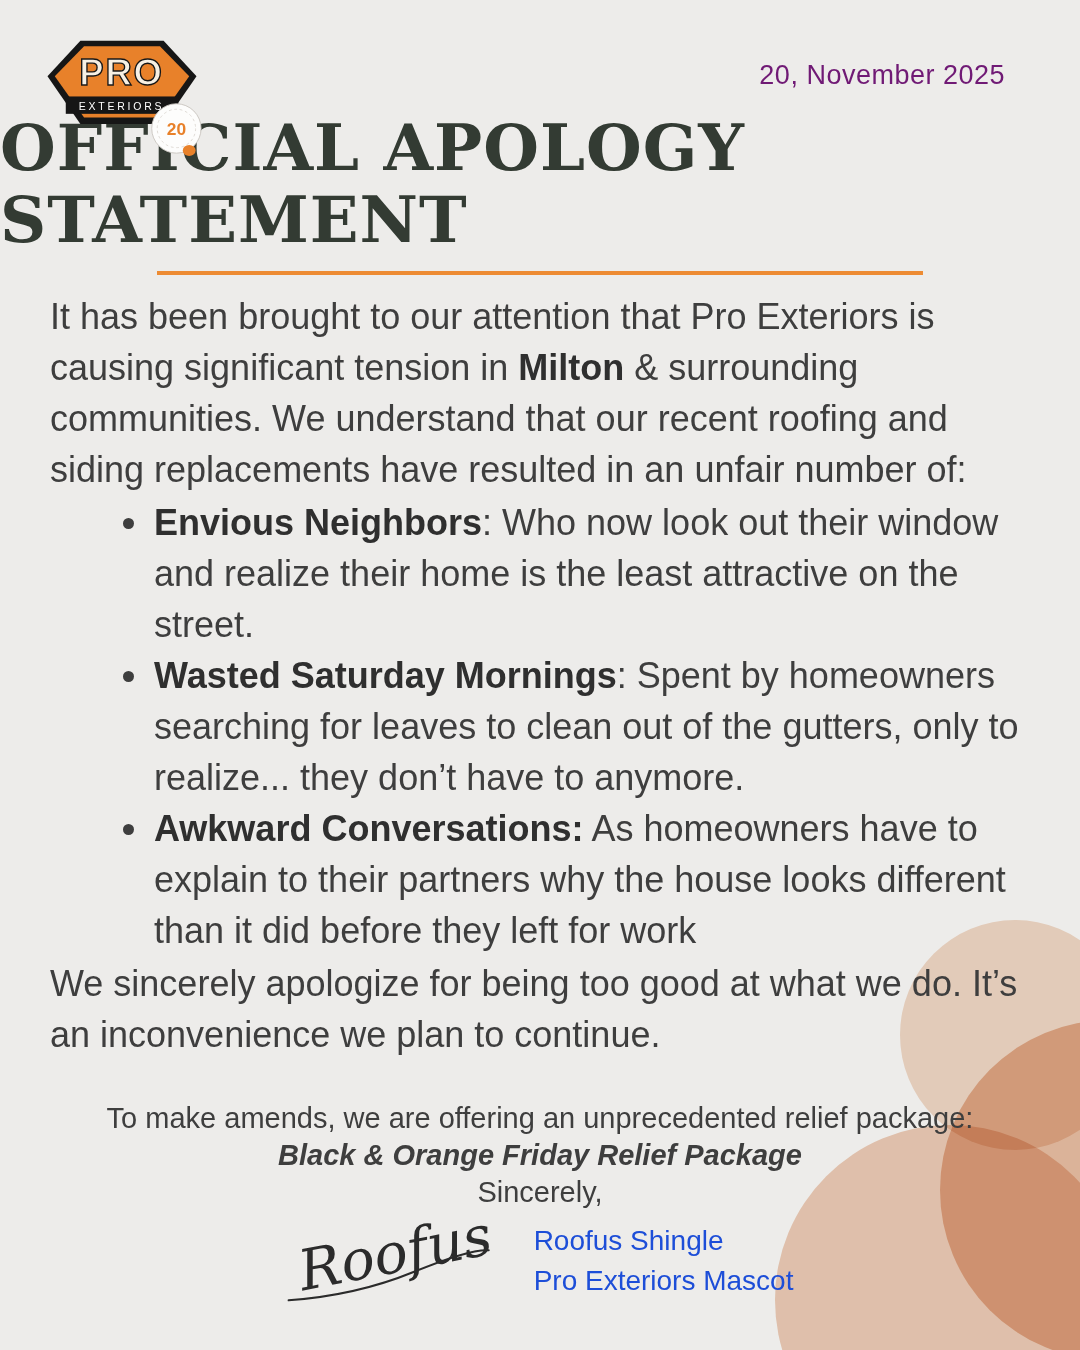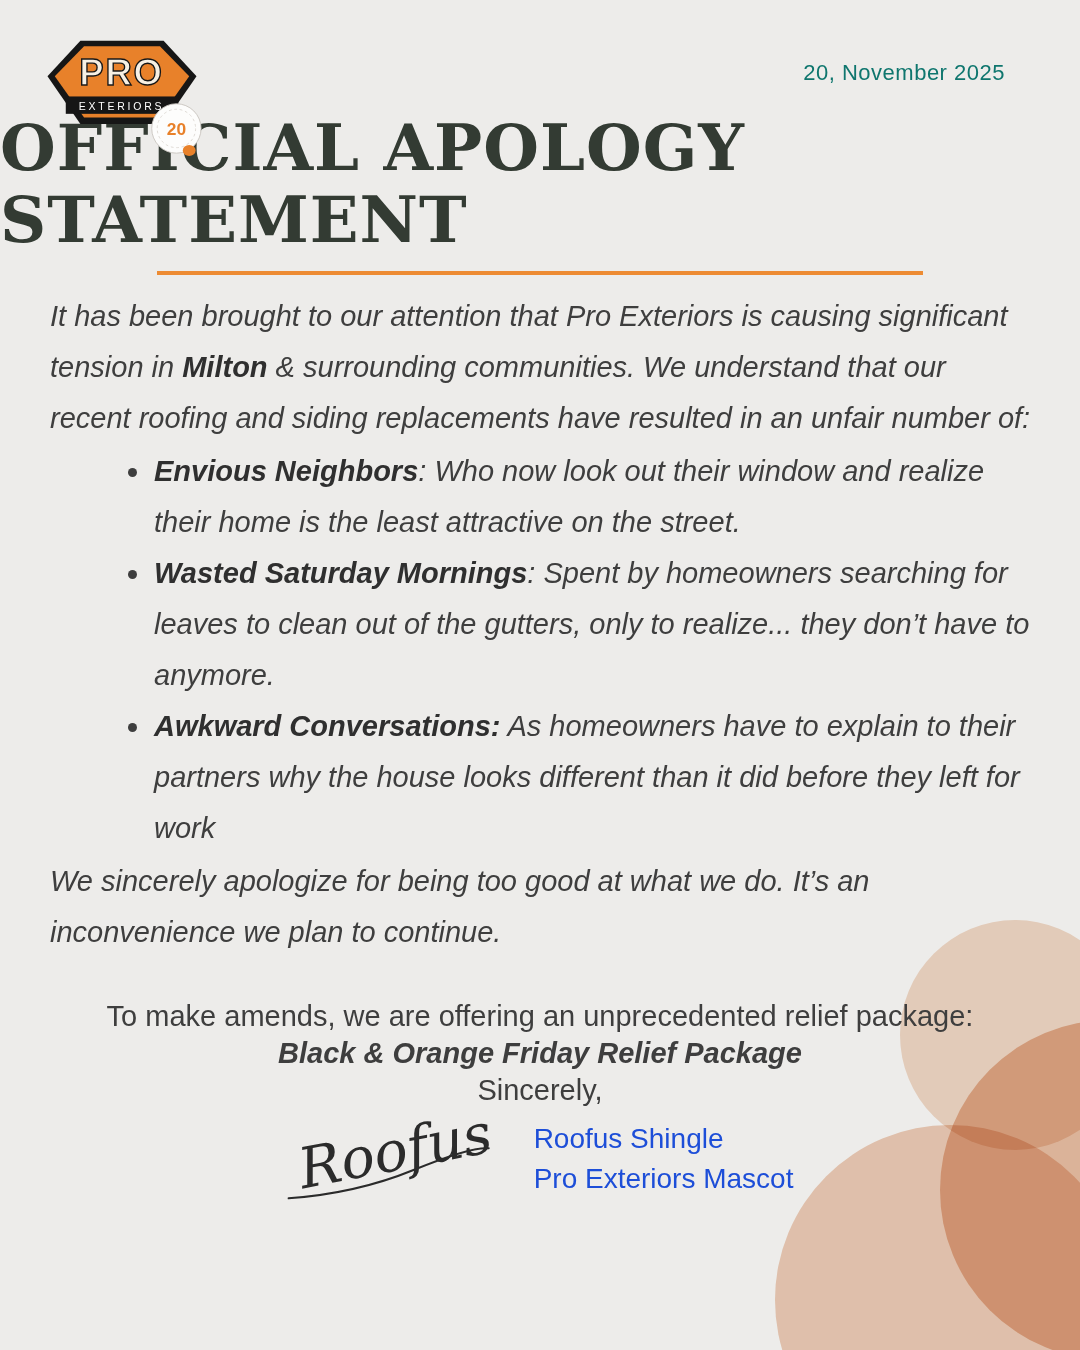--- a/index.html
+++ b/index.html
@@ -17,41 +17,41 @@
   
   .decor { position: absolute; border-radius: 50%; mix-blend-mode: multiply; z-index: 0; }
   .decor-top    { width: 230px; height: 230px; left: 900px; top: 920px;  background: #f4dcca; }
   .decor-right  { width: 340px; height: 340px; left: 940px; top: 1020px; background: #ecc2a7; }
   .decor-bottom { width: 350px; height: 350px; left: 775px; top: 1125px; background: #f0cfba; }
 
   
   .logo { position: absolute; left: 42px; top: 34px; }
   .post-date {
     position: absolute; right: 75px; top: 60px;
-    color: #0f766e; font-size: 22px; letter-spacing: 0.5px;
+    color: #701a75; font-size: 27px; letter-spacing: 0.5px;
   }
 
   
   h1.page-title {
     margin: 0; padding-top: 112px;
     text-align: left;
     font-family: "DejaVu Serif", serif;
     font-weight: 700;
     font-size: 64px; line-height: 1.13;
     letter-spacing: 1px;
     color: #333b33;
   }
   h1.page-title span { display: block; }
   .title-underline {
     width: 766px; height: 4px; background: #ed8b33;
     margin: 14px auto 0;
   }
 
   
-  main { padding: 16px 48px 0 50px; font-size: 29px; line-height: 51px; font-style: italic; }
+  main { padding: 16px 48px 0 50px; font-size: 36px; line-height: 51px; }
   main p { margin: 0; }
   main b { color: #2f2f2f; }
   ul.bullet-list { margin: 2px; padding-left: 100px; list-style: disc; }
   ul.bullet-list li { padding-left: 2px; }
 
   
   .offer { text-align: center; margin-top: 40px; font-size: 29px; line-height: 37px; }
   .offer p { margin: 0; }
   .package-name { font-weight: bold; font-style: italic; }
   .offer-details { max-width: 820px; margin: 0 auto; }

